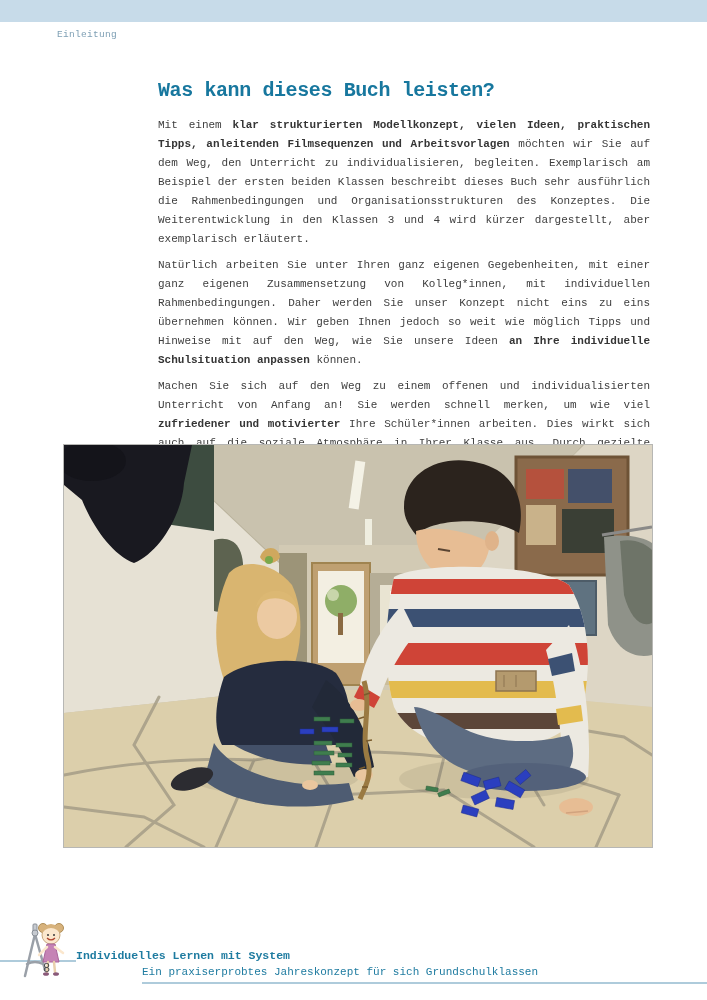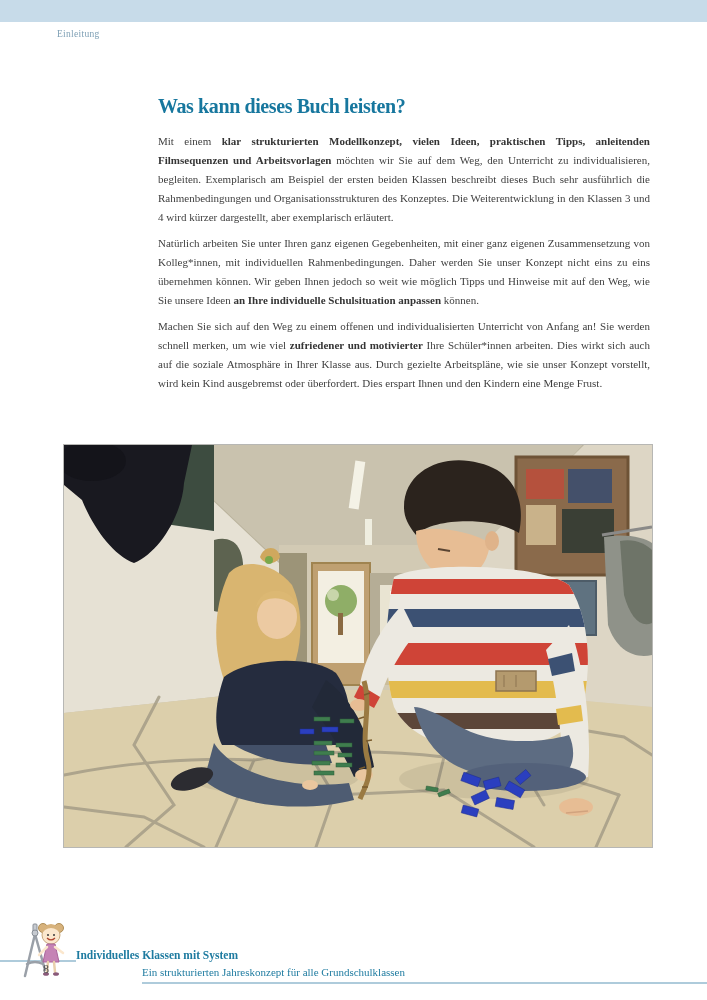--- a/index.html
+++ b/index.html
@@ -1,24 +1,24 @@
 <!DOCTYPE html>
 <html lang="de" style="--topbar_bar: #c7dbe9; --title_accent: #17779e; --caption_text: #3a8aab; --footer_line: #aecbdb; --footer_text: #1e7ba0;"><head>
 <meta charset="utf-8">
 <style>
   html,body{margin:0;padding:0;background:#ffffff;}
   .page{
     position:relative;width:707px;height:1000px;margin:0 auto;background:#fff;
-    font-family:Liberation Serif, serif;overflow:hidden;
+    font-family:Liberation Mono, monospace;overflow:hidden;
   }
   .topbar{position:absolute;left:0;top:0;width:707px;height:22px;background:var(--topbar_bar,#c7dbe9);}
   .section-label{position:absolute;left:57px;top:29px;font-size:9.5px;color:#7fa0b5;letter-spacing:.3px;}
   .content{position:absolute;left:158px;top:78px;width:492px;}
   .page-title{
-    margin:16px 0 13px 0;font-size:20px;line-height:25px;font-weight:bold;
+    margin:0 0 13px 0;font-size:20px;line-height:25px;font-weight:bold;
     color:var(--title_accent,#17779e);letter-spacing:-0.4px;
   }
   .content p{
     margin:0 0 7px 0;font-size:11px;line-height:19px;color:#3e3e3e;
     text-align:justify;hyphens:auto;-webkit-hyphens:auto;
   }
   .content p strong{font-weight:bold;color:#353535;}
   .figure{
     position:absolute;left:63px;top:444px;width:588px;height:402px;
     border:1px solid #b7b7b4;background:#d7cfbc;
@@ -234,19 +234,19 @@
     <g stroke="#e9d0ac" stroke-width="2.5" stroke-linecap="round">
       <path d="M27,42 L26,52"></path>
         <path d="M33,42 L34,52"></path>
     </g>
     <ellipse cx="25" cy="54" rx="3" ry="1.8" fill="#8a5a7a"></ellipse>
     <ellipse cx="35" cy="54" rx="3" ry="1.8" fill="#8a5a7a"></ellipse>
   </svg>
 
   <div class="footer-page-number">8</div>
 
-  <div class="footer-series-title">Individuelles Klassen mit System</div>
+  <div class="footer-series-title">Individuelles Lernen mit System</div>
 
   <div class="footer-subtitle-wrap">
-    <span>Ein strukturierten Jahreskonzept für alle Grundschulklassen</span>
+    <span>Ein praxiserprobtes Jahreskonzept für sich Grundschulklassen</span>
   </div>
 
 </div>
 
 </body></html>

